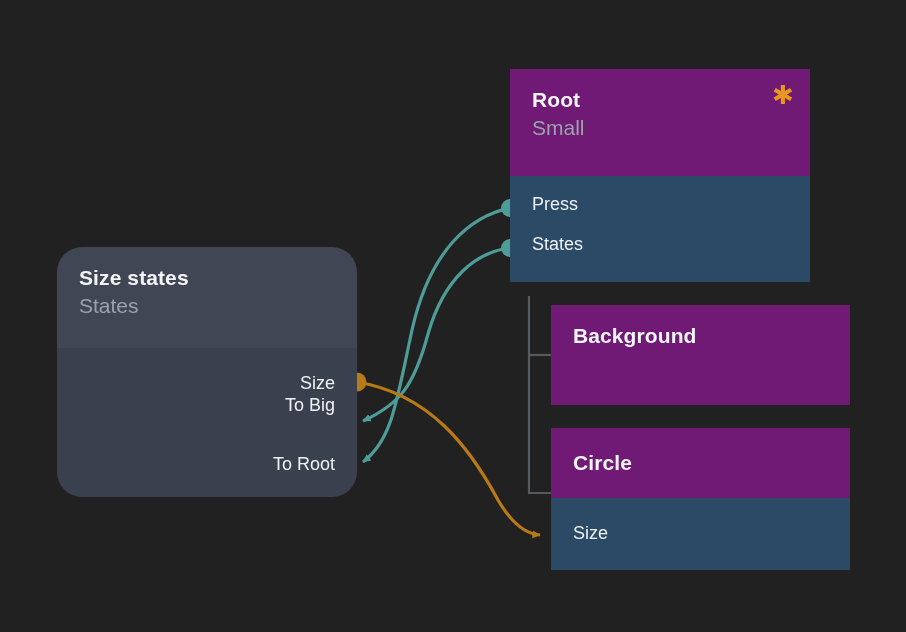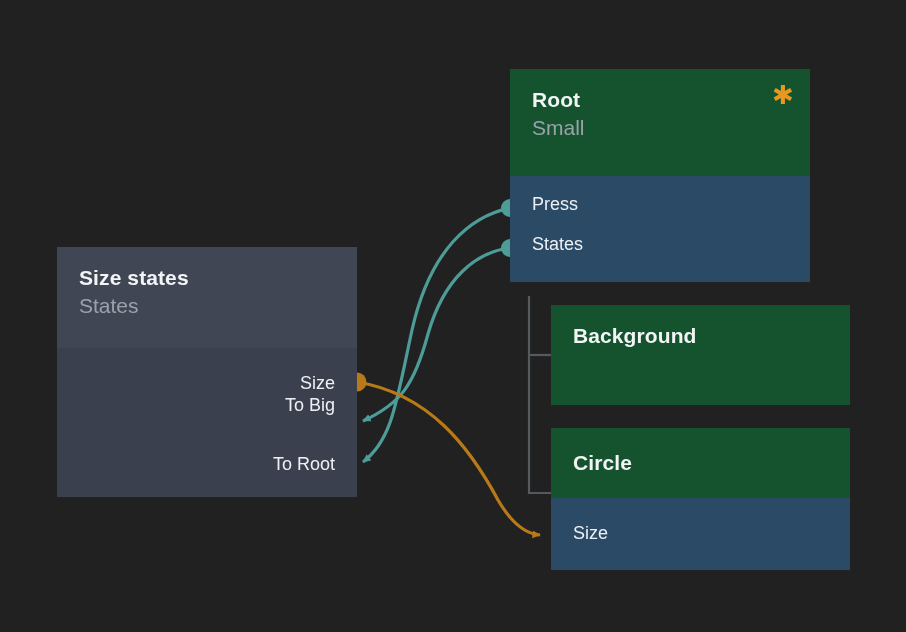--- a/index.html
+++ b/index.html
@@ -59,21 +59,21 @@
     line-height: 30px;
     white-space: nowrap;
   }
   .node-body {
     box-sizing: border-box;
     position: relative;
     padding-left: 21px;
   }
 
   
-  .node-blue .node-header { background: #14532d; }
+  .node-blue .node-header { background: #701a75; }
   .node-blue .node-body   { background: #2a4a66; }
 
   
   .node-grey .node-header { background: #414654; }
   .node-grey .node-body   { background: #3b404e; }
 
   
   .port-row {
     position: absolute;
     height: 22px;
@@ -148,21 +148,21 @@
     <div class="node-body" style="height:106px;">
       <div class="port-row left-aligned" style="top:17px;">
         <span class="port-label">Press</span>
       </div>
       <div class="port-row left-aligned" style="top:57px;">
         <span class="port-label">States</span>
       </div>
     </div>
   </div>
 
-  <div class="node node-grey" style="left:57px; top:247px; width:300px; height:250px;">
+  <div class="node node-grey" style="left:57px; top:247px; width:300px; height:250px;border-radius:25px;">
     <div class="node-header" style="height:101px;">
       <div class="node-title">Size states</div>
       <div class="node-subtitle">States</div>
     </div>
     <div class="node-body" style="height:149px;">
       <div class="port-row right-aligned" style="top:24px;">
         <span class="port-label">Size</span>
       </div>
       <div class="port-row right-aligned" style="top:46px;">
         <span class="port-label">To Big</span>

